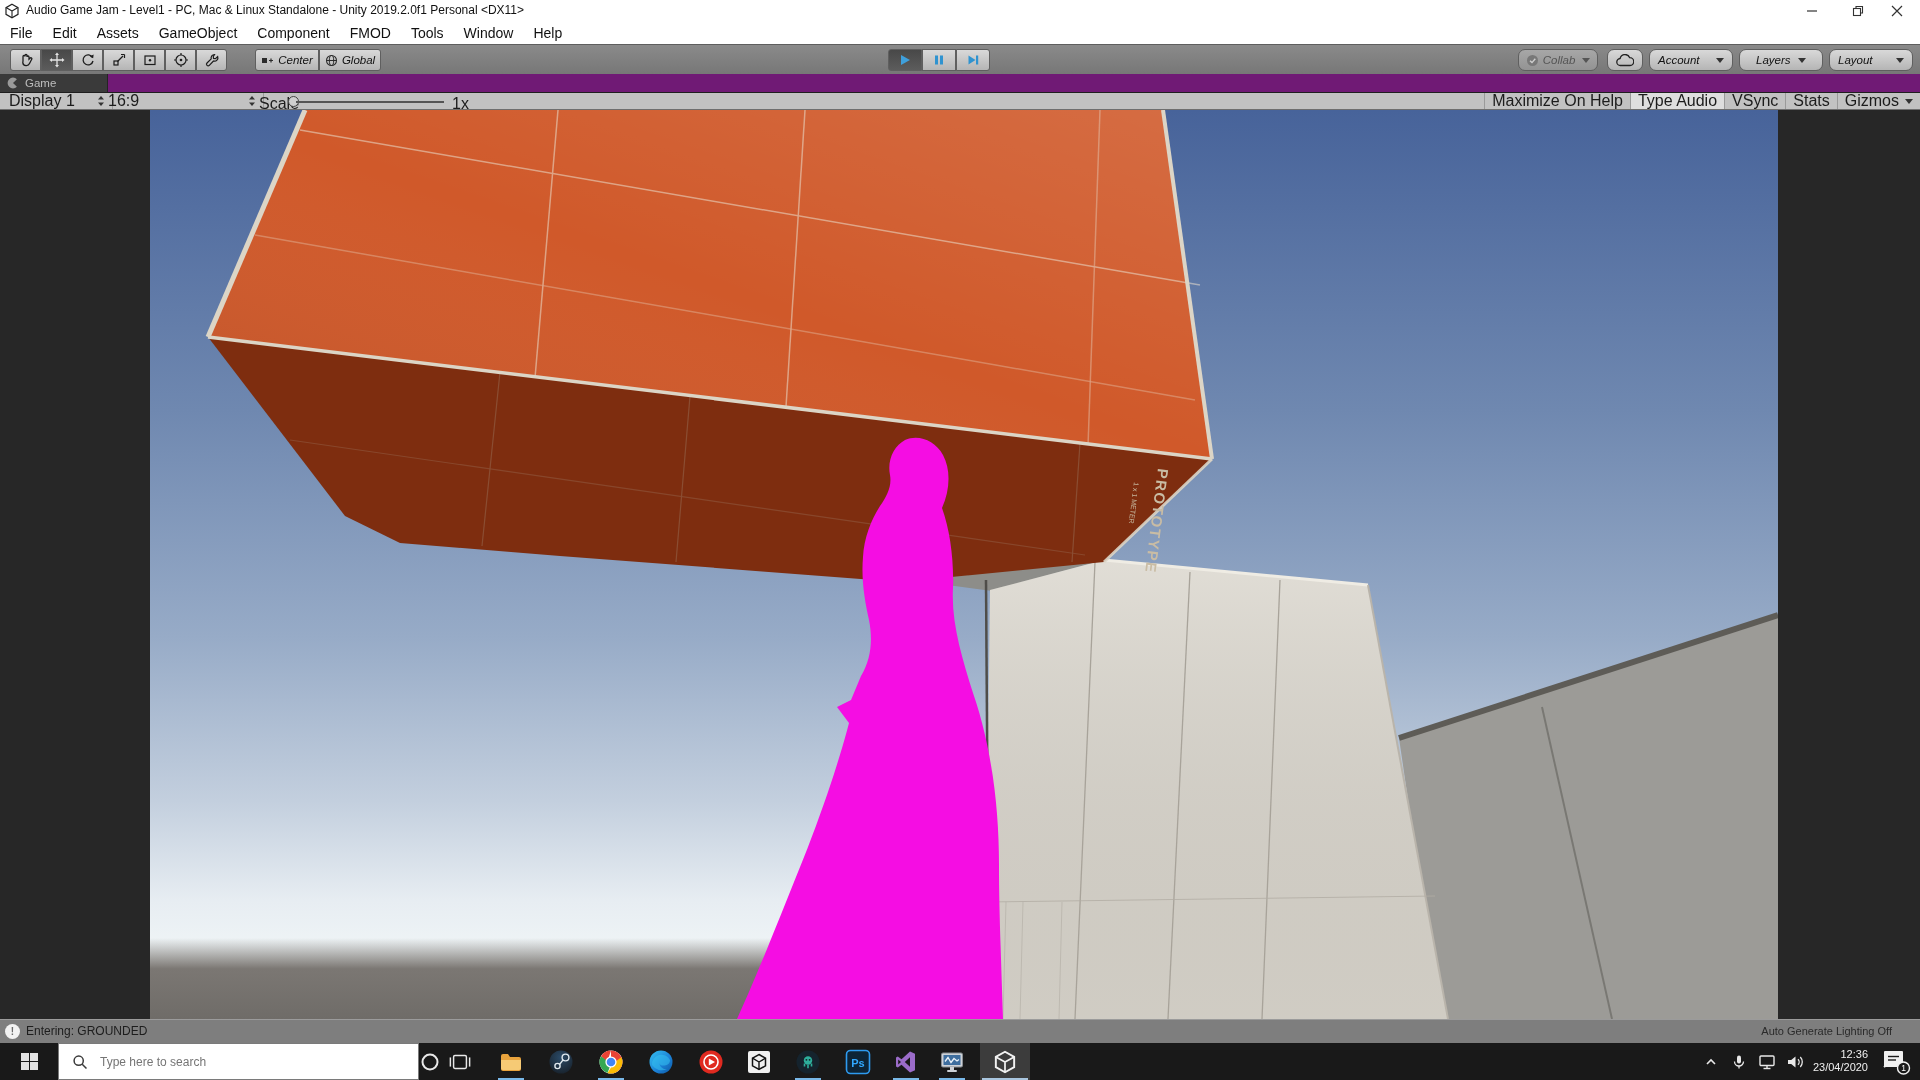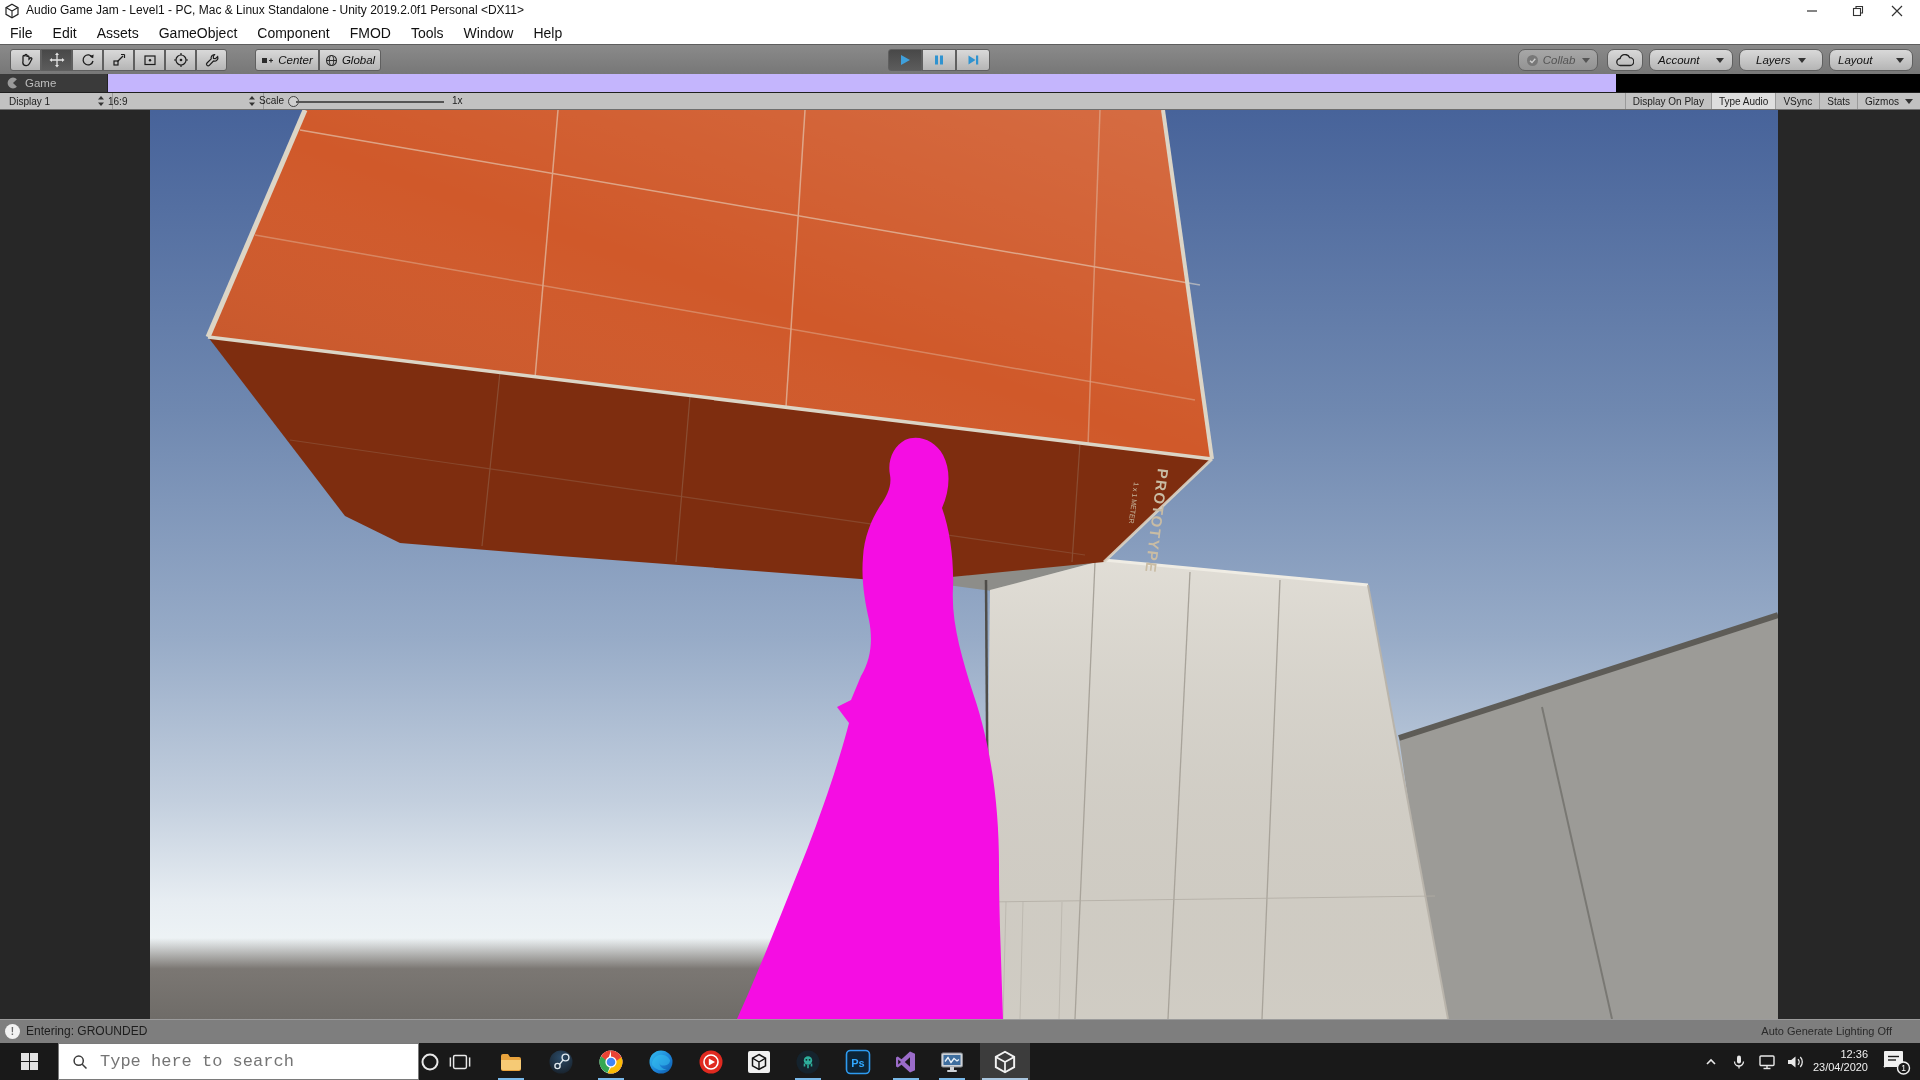--- a/index.html
+++ b/index.html
@@ -24,28 +24,28 @@
   .tbtn{position:absolute;top:4px;height:22px;box-sizing:border-box;
         background:linear-gradient(#d9d9d9,#b5b5b5);border:1px solid #5f5f5f;
         display:flex;align-items:center;justify-content:center;font-size:11.5px;color:#111;font-style:italic;}
   .tbtn.first{border-radius:3px 0 0 3px;} .tbtn.last{border-radius:0 3px 3px 0;}
   .tbtn.solo{border-radius:7px;}
   .tbtn.active{background:linear-gradient(#484848,#5c5c5c);}
   .tbtn.dim{background:linear-gradient(#a7a7a7,#939393);color:#555;}
   .caret{width:0;height:0;border-left:4px solid transparent;border-right:4px solid transparent;border-top:5px solid #333;margin-left:7px;}
 
   
-  #tabrow{left:0;top:74px;width:1616px;height:18px;background:#c4b5fd;}
+  #tabrow{left:0;top:74px;width:1920px;height:18px;background:#701a75;}
   #gametab{left:0;top:0;width:108px;height:18px;background:#3a3a3a;border-right:1px solid #242424;
            display:flex;align-items:center;gap:6px;padding-left:7px;box-sizing:border-box;}
   #gametab span{font-size:11.5px;color:#bdbdbd;}
 
   
   #gvtoolbar{left:0;top:92px;width:1920px;height:18px;background:#c2c2c2;border-top:1px solid #1f1f1f;
-             border-bottom:1px solid #6f6f6f;box-sizing:border-box;font-size:10px;color:#1c1c1c;}
+             border-bottom:1px solid #6f6f6f;box-sizing:border-box;font-size:16px;color:#1c1c1c;}
   .gvbtn{position:absolute;top:0;height:16px;display:flex;align-items:center;padding:0 7px;border-right:1px solid #9a9a9a;}
   .gvbtn.activegv{background:#dedede;}
   #gv-right{position:absolute;right:0;top:0;height:16px;display:flex;}
   #gv-right .gvbtn{position:static;border-left:1px solid #9a9a9a;border-right:none;}
   .updown{display:inline-block;margin-left:8px;}
   #scale-track{position:absolute;left:296px;top:8px;width:148px;height:2px;background:#555;}
   #scale-knob{position:absolute;left:288px;top:3px;width:11px;height:11px;border-radius:50%;
               background:#cfcfcf;border:1px solid #444;box-sizing:border-box;}
 
   
@@ -57,22 +57,22 @@
   #status-msg{left:26px;top:4px;font-size:12px;color:#1d1d1d;}
   #status-icon{left:5px;top:4px;width:15px;height:15px;border-radius:50%;background:#f2f2f2;
                display:flex;align-items:center;justify-content:center;font-size:10px;font-weight:bold;color:#6b6b6b;}
   #status-right{right:28px;top:5px;font-size:11px;color:#2a2a2a;}
 
   
   #taskbar{left:0;top:1043px;width:1920px;height:37px;background:#191919;}
   #startbtn{left:0;top:0;width:58px;height:37px;display:flex;align-items:center;justify-content:center;}
   #searchbox{left:58px;top:0;width:361px;height:37px;background:#ffffff;border:1px solid #7a7a7a;
              box-sizing:border-box;display:flex;align-items:center;}
-  #searchbox input{border:none;outline:none;font-size:17px;color:#1d4ed8;width:290px;
-                   font-family:Liberation Mono, monospace;background:transparent;}
+  #searchbox input{border:none;outline:none;font-size:12px;color:#1d4ed8;width:290px;
+                   font-family:Liberation Sans, sans-serif;background:transparent;}
   #searchbox .mag{margin:0 10px 0 13px;}
   .tbicon{position:absolute;top:0;width:44px;height:37px;display:flex;align-items:center;justify-content:center;}
   .openline{position:absolute;bottom:0;left:50%;transform:translateX(-50%);width:26px;height:2px;background:#79b8e8;}
   #tb-unity{background:#3c3c3c;width:50px;}
   #tb-unity .openline{width:46px;background:#a9c6df;}
   .trayicon{position:absolute;top:0;height:37px;display:flex;align-items:center;justify-content:center;}
   #clock{left:1802px;top:5px;width:66px;text-align:right;color:#f0f0f0;font-size:11px;line-height:13px;}
 
   svg{display:block;}
   .nosel{user-select:none;}
@@ -246,21 +246,21 @@
         <path d="M1,7.4 H7 L4,11 Z" fill="#333"></path>
     </svg>
   </div>
   <span class="abs" style="left:259px;top:2px;">Scale</span>
   <div id="scale-knob" class="abs"></div>
   <div id="scale-track" class="abs"></div>
   <span class="abs" style="left:452px;top:2px;">1x</span>
 
   <div id="gv-right">
     <div class="gvbtn">
-        <span>Display On Play</span>
+        <span>Maximize On Help</span>
       </div>
     <div class="gvbtn activegv">
         <span>Type Audio</span>
       </div>
     <div class="gvbtn">
         <span>VSync</span>
       </div>
     <div class="gvbtn">
         <span>Stats</span>
       </div>

